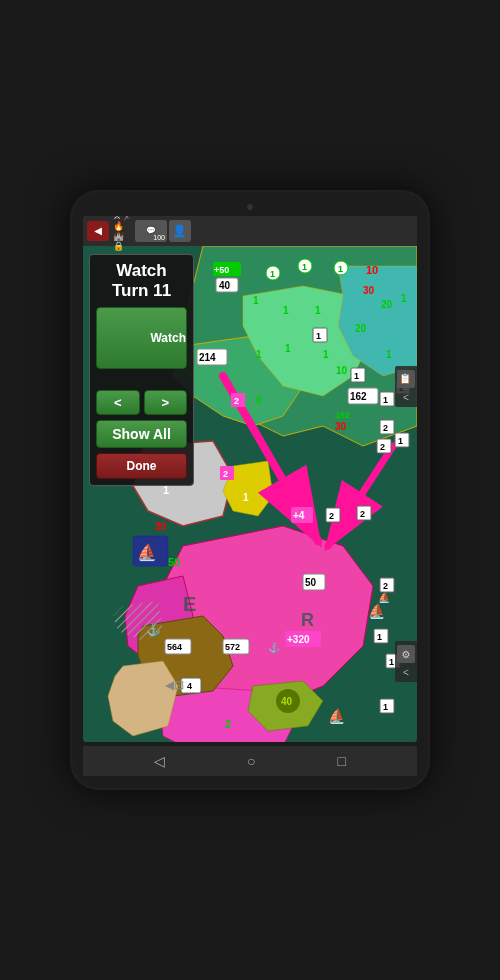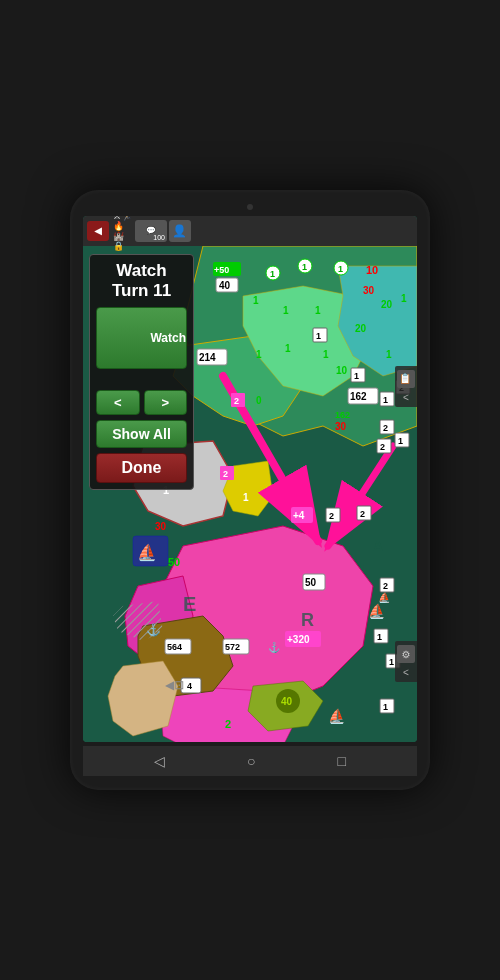--- a/index.html
+++ b/index.html
@@ -177,21 +177,21 @@
       cursor: pointer;
     }
     .done-btn {
       display: block;
       width: 100%;
       padding: 5px 0;
       background: linear-gradient(to bottom, #9a2a2a, #7a1a1a);
       border: 1px solid #5a1010;
       border-radius: 4px;
       color: white;
-      font-size: 16px;
+      font-size: 12px;
       font-weight: bold;
       text-align: center;
       cursor: pointer;
     }
     
     .right-sidebar {
       position: absolute;
       right: 0;
       top: 120px;
       width: 22px;

